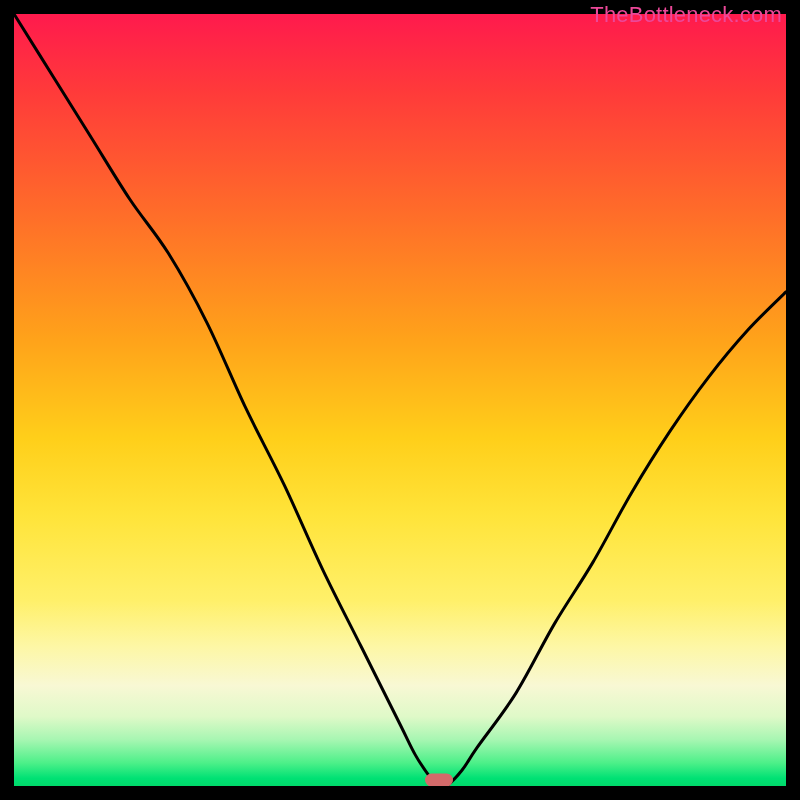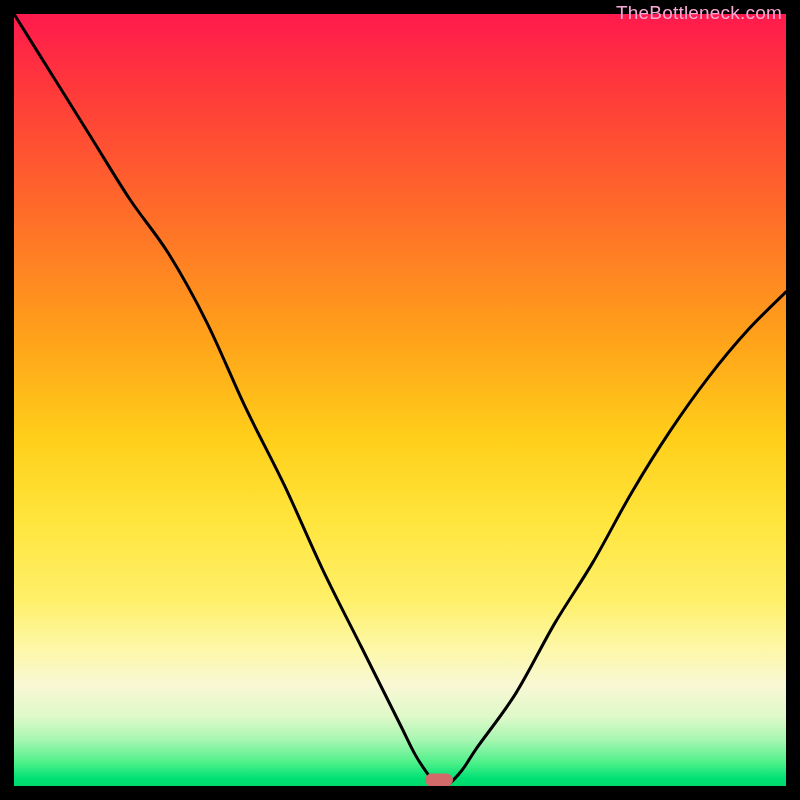--- a/index.html
+++ b/index.html
@@ -40,22 +40,22 @@
       #a7f6b2 94%,
       #4df089 97%,
       #00e174 99%,
       #00d96a 100%
     );
   }
   .attribution {
     position: absolute;
     top: 2px;
     right: 18px;
-    color: #f9a8d4;
-    font-size: 19px;
+    color: #ec4899;
+    font-size: 22px;
     font-weight: 500;
     letter-spacing: 0.2px;
     user-select: none;
   }
   svg.curve {
     position: absolute;
     left: 0;
     top: 0;
     width: 100%;
     height: 100%;

